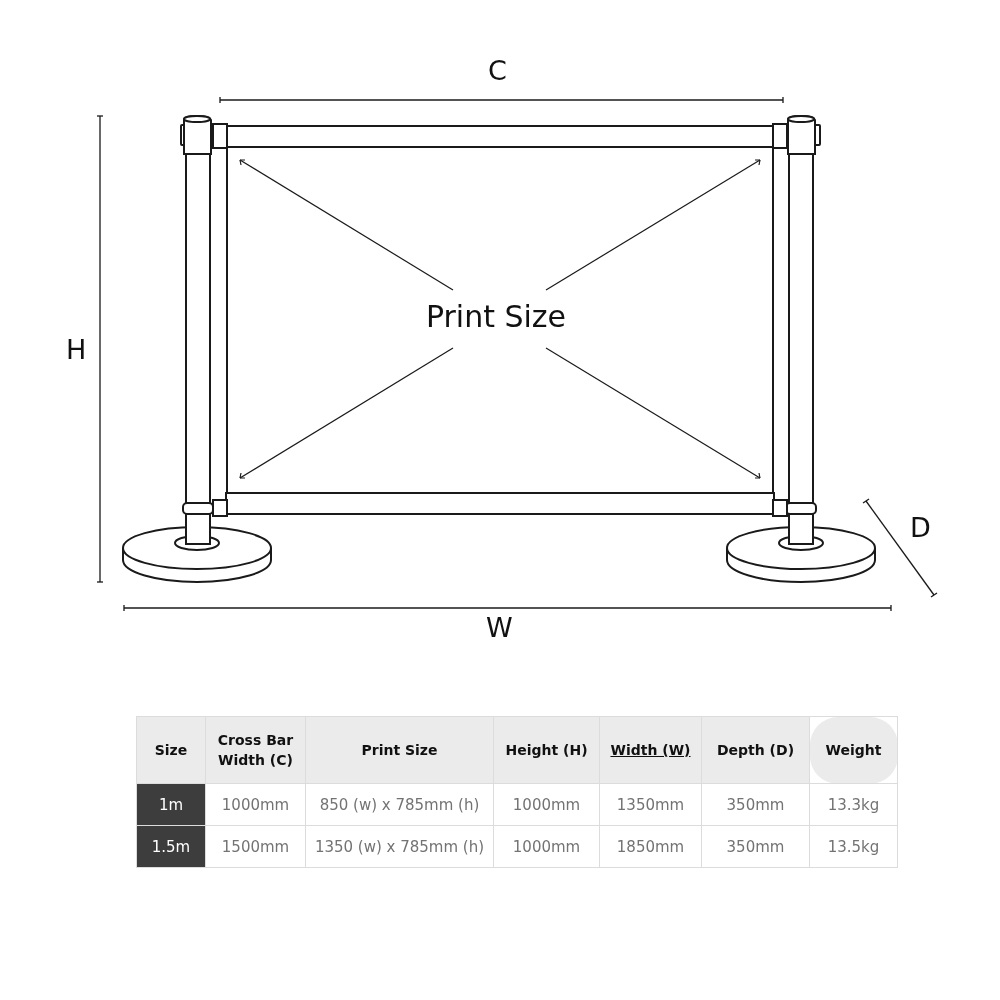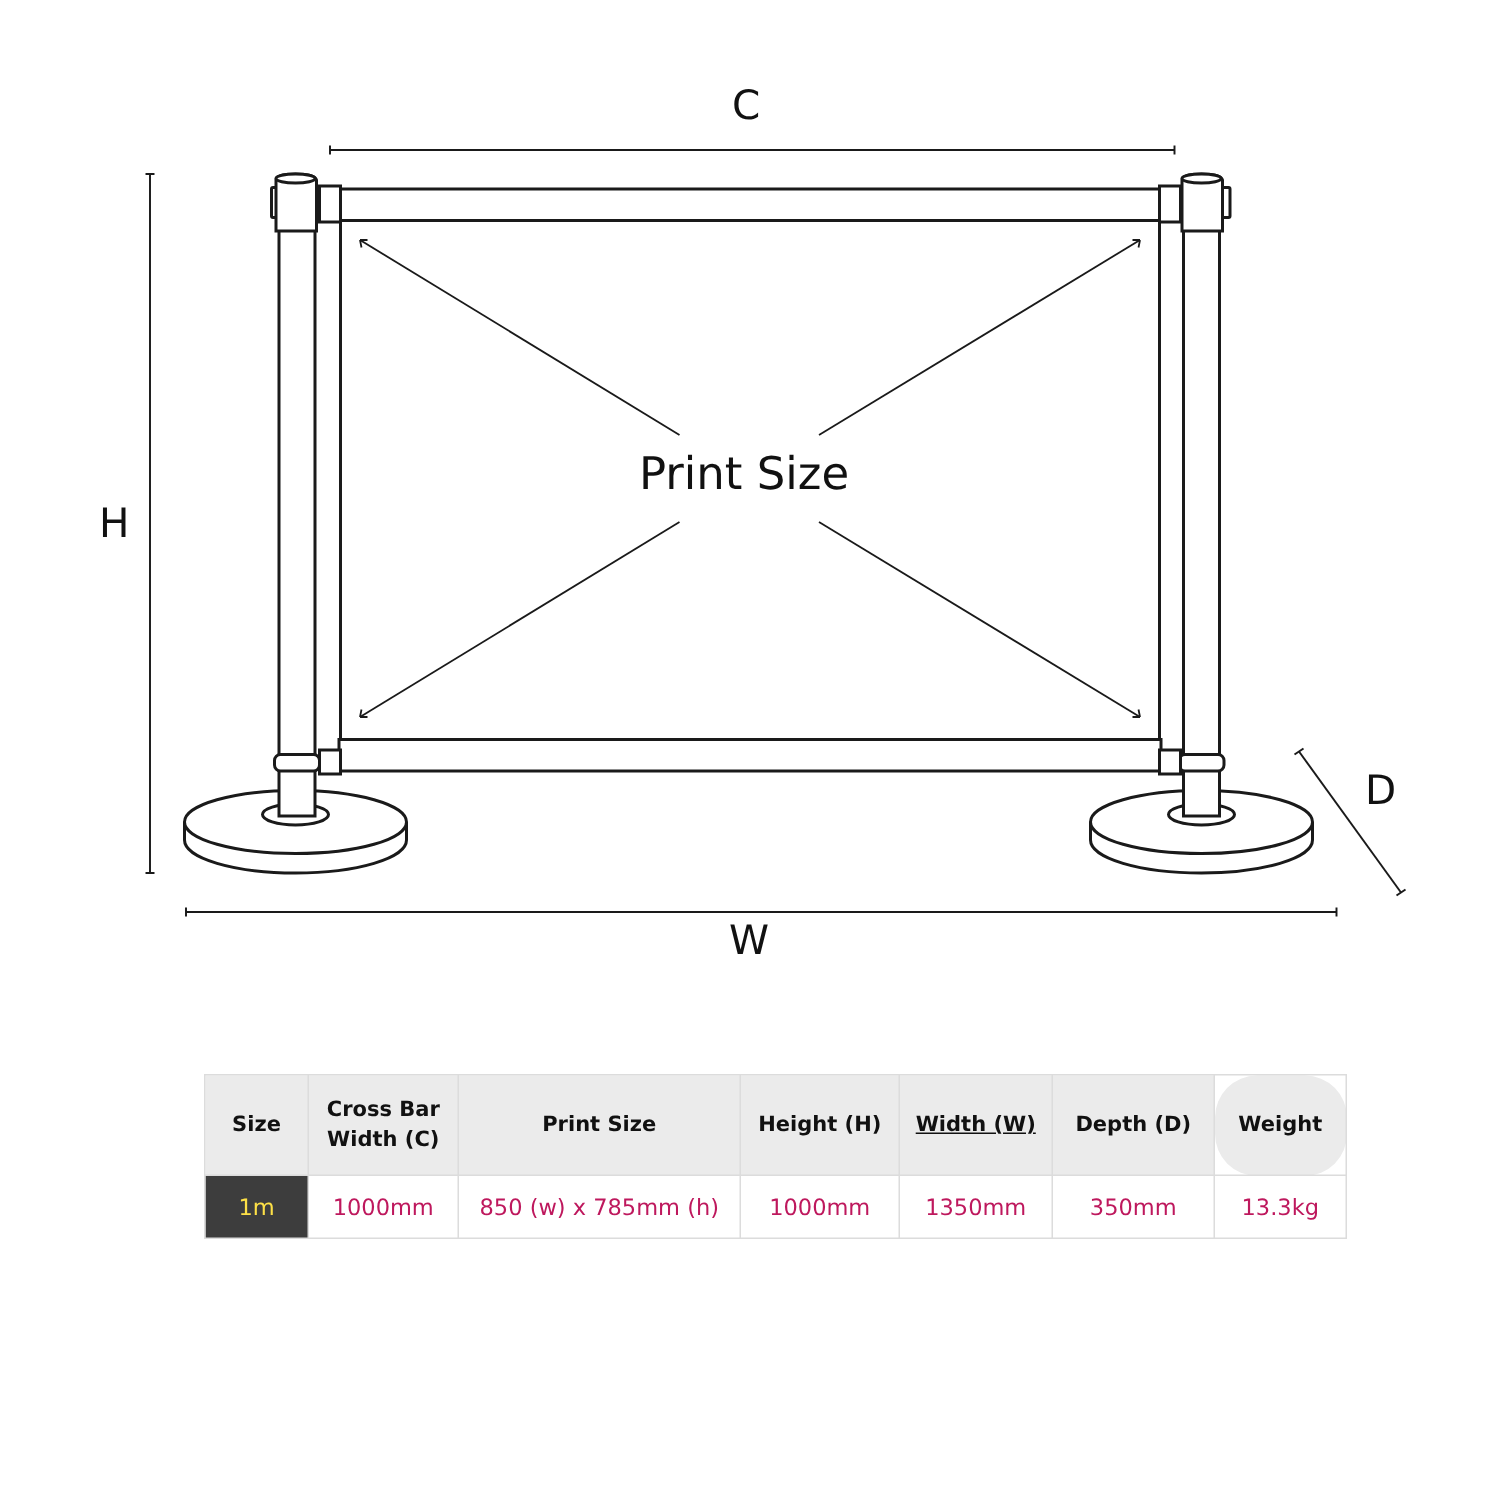--- a/index.html
+++ b/index.html
@@ -4,22 +4,22 @@
   <style>
     * { margin: 0; padding: 0; box-sizing: border-box; }
     html, body { width: 1000px; height: 1000px; background: #ffffff; overflow: hidden; }
     body { position: relative; font-family: "DejaVu Sans", sans-serif; color: #111; }
     #diagram { position: absolute; left: 0; top: 0; width: 1000px; height: 680px; }
     .dim-label { position: absolute; font-size: 27px; font-weight: 400; color: #111; line-height: 1; }
     #print-size-label { position: absolute; left: 396px; top: 302px; width: 200px; text-align: center; font-size: 30px; color: #111; line-height: 1; }
     #spec-table { position: absolute; left: 136px; top: 716px; border-collapse: collapse; font-size: 15px; }
     #spec-table th, #spec-table td { border: 1px solid #dcdcdc; text-align: center; vertical-align: middle; padding: 0 4px; }
     #spec-table th { background: #ebebeb; font-weight: 700; font-size: 14px; height: 67px; color: #111; line-height: 1.45; }
-    #spec-table td { height: 42px; color: #be185d; background: #fff; }
-    #spec-table td.size-cell { background: #3d3d3d; color: #fde047; text-align: center; }
+    #spec-table td { height: 42px; color: #737373; background: #fff; }
+    #spec-table td.size-cell { background: #3d3d3d; color: #ffffff; text-align: center; }
   </style>
 </head>
 <body>
 
 <div id="diagram">
   <svg width="1000" height="680" viewBox="0 0 1000 680" xmlns="http://www.w3.org/2000/svg">
     <g fill="none" stroke="#1a1a1a" stroke-width="1.3">
 
       <g>
         <line x1="220" y1="100" x2="783" y2="100"></line>
@@ -128,14 +128,23 @@
   <tbody>
     <tr>
       <td class="size-cell">1m</td>
       <td>1000mm</td>
       <td>850 (w) x 785mm (h)</td>
       <td>1000mm</td>
       <td>1350mm</td>
       <td>350mm</td>
       <td>13.3kg</td>
     </tr>
+    <tr>
+      <td class="size-cell">1.5m</td>
+      <td>1500mm</td>
+      <td>1350 (w) x 785mm (h)</td>
+      <td>1000mm</td>
+      <td>1850mm</td>
+      <td>350mm</td>
+      <td>13.5kg</td>
+    </tr>
   </tbody>
 </table>
 
 </body></html>

